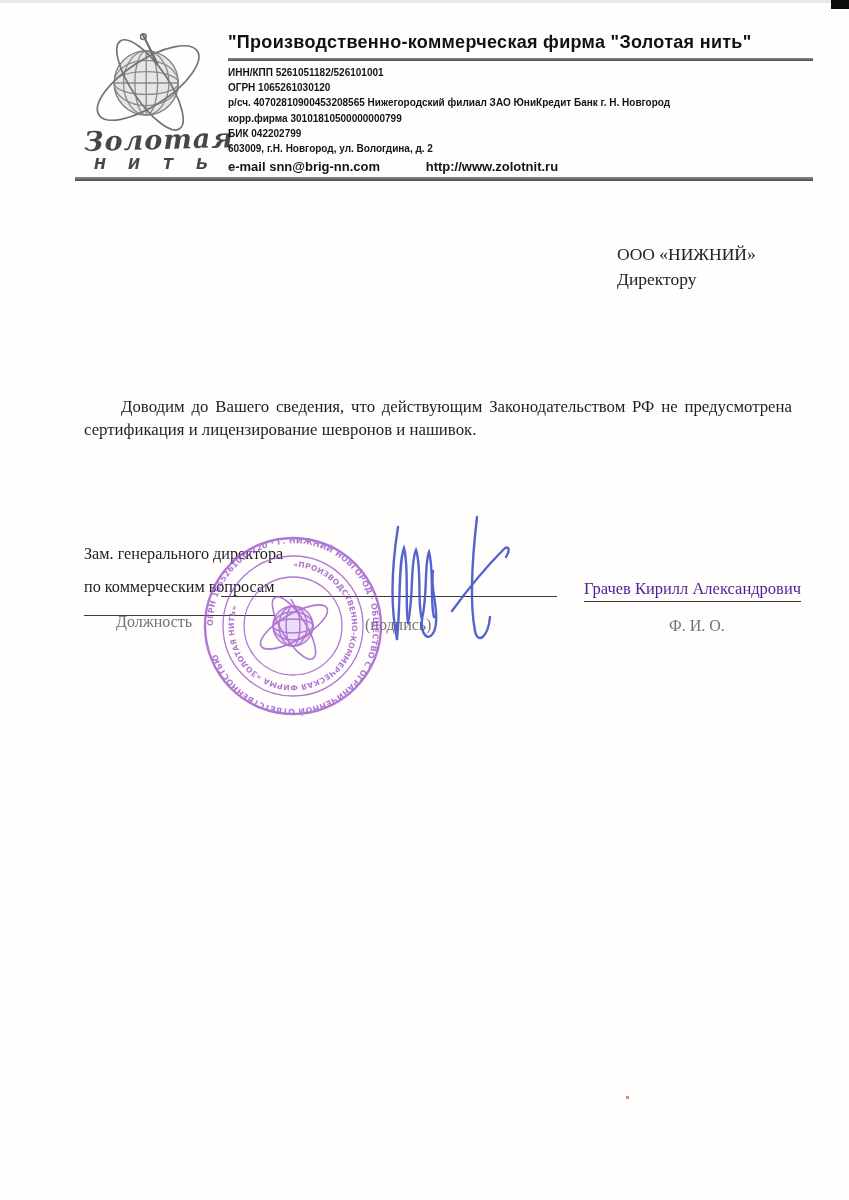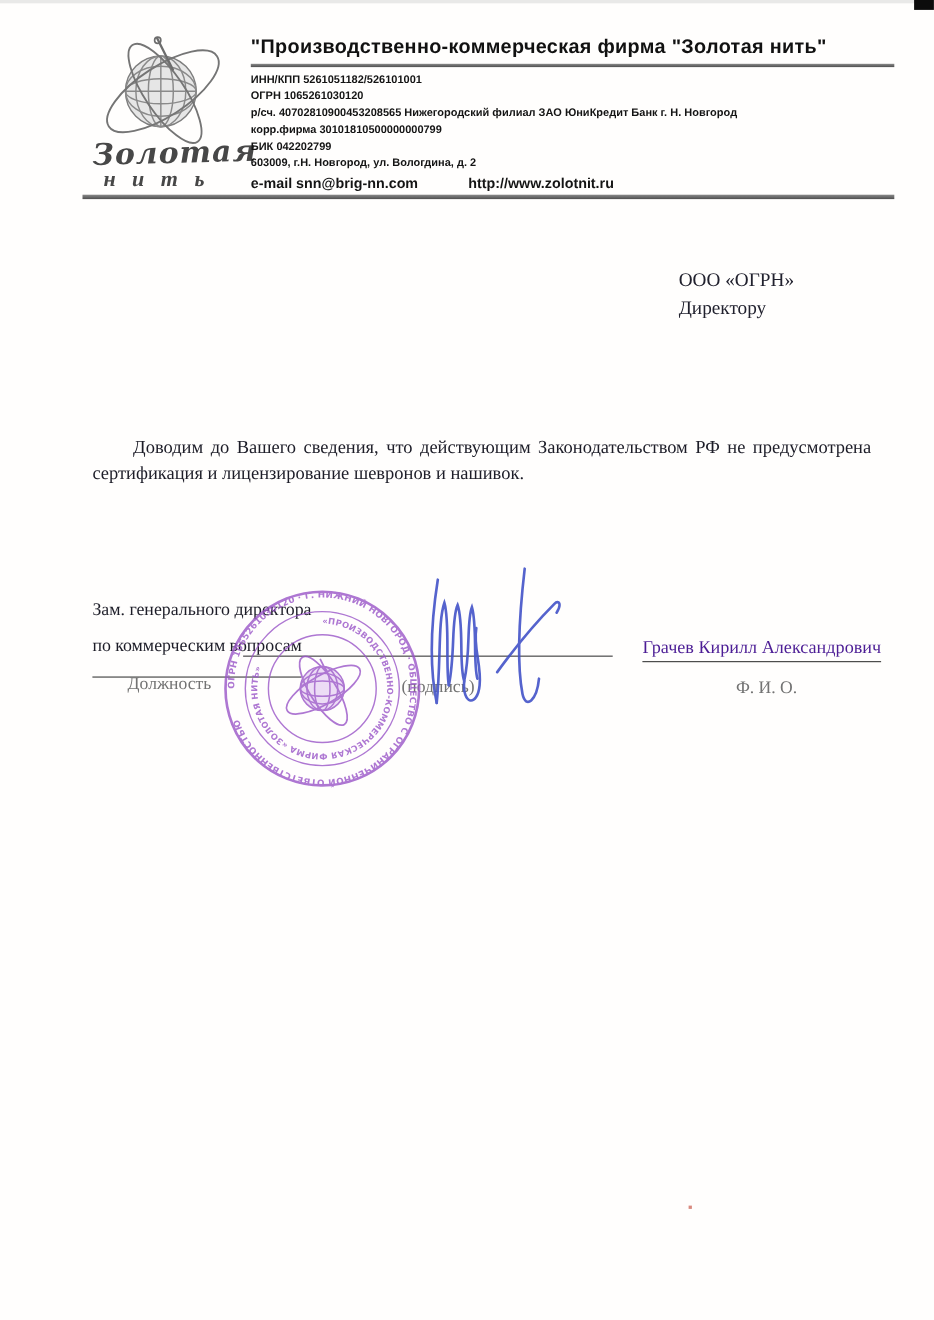--- a/index.html
+++ b/index.html
@@ -13,21 +13,21 @@
 
   
   .logo-svg{position:absolute;left:80px;top:28px;width:140px;height:110px;}
   .brand-line1{
     position:absolute;left:84px;top:124px;width:150px;
     font-family:"DejaVu Serif", serif;font-style:italic;font-weight:700;
     font-size:27px;color:#474747;letter-spacing:1px;transform:rotate(-1.5deg);
   }
   .brand-line2{
     position:absolute;left:94px;top:152px;width:150px;
-    font-family:Liberation Serif, serif;font-style:italic;font-weight:700;
+    font-family:Liberation Mono, monospace;font-style:italic;font-weight:700;
     font-size:20px;color:#474747;letter-spacing:5px;
   }
   .company-title{
     position:absolute;left:228px;top:32px;width:600px;
     font-family:"Liberation Sans", sans-serif;font-weight:bold;
     font-size:18px;letter-spacing:0.3px;color:#111;white-space:nowrap;
   }
   .rule1{position:absolute;left:228px;top:58px;width:585px;height:3px;
     background:linear-gradient(#8a8a8a,#4f4f4f);}
   .rule2{position:absolute;left:75px;top:177px;width:738px;height:3.5px;
@@ -103,21 +103,21 @@
   <div class="req" style="top:128px">БИК 042202799</div>
   <div class="req" style="top:143px">603009, г.Н. Новгород, ул. Вологдина, д. 2</div>
 
   <div class="contacts">
     <span>e-mail snn@brig-nn.com</span>
     <span class="web">http://www.zolotnit.ru</span>
   </div>
   <div class="rule2"></div>
 
   <div class="recipient">
-    <div>ООО «ОГРН»</div>
+    <div>ООО «НИЖНИЙ»</div>
     <div>Директору</div>
   </div>
 
   <div class="letter-par">Доводим до Вашего сведения, что действующим Законодательством РФ не предусмотрена сертификация и лицензирование шевронов и нашивок.</div>
 
   <div class="pos1">Зам. генерального директора</div>
   <div class="pos2">по коммерческим вопросам</div>
   <div class="sign-line"></div>
   <div class="fio-name">Грачев Кирилл Александрович</div>
   <div class="cap cap-position">Должность</div>

